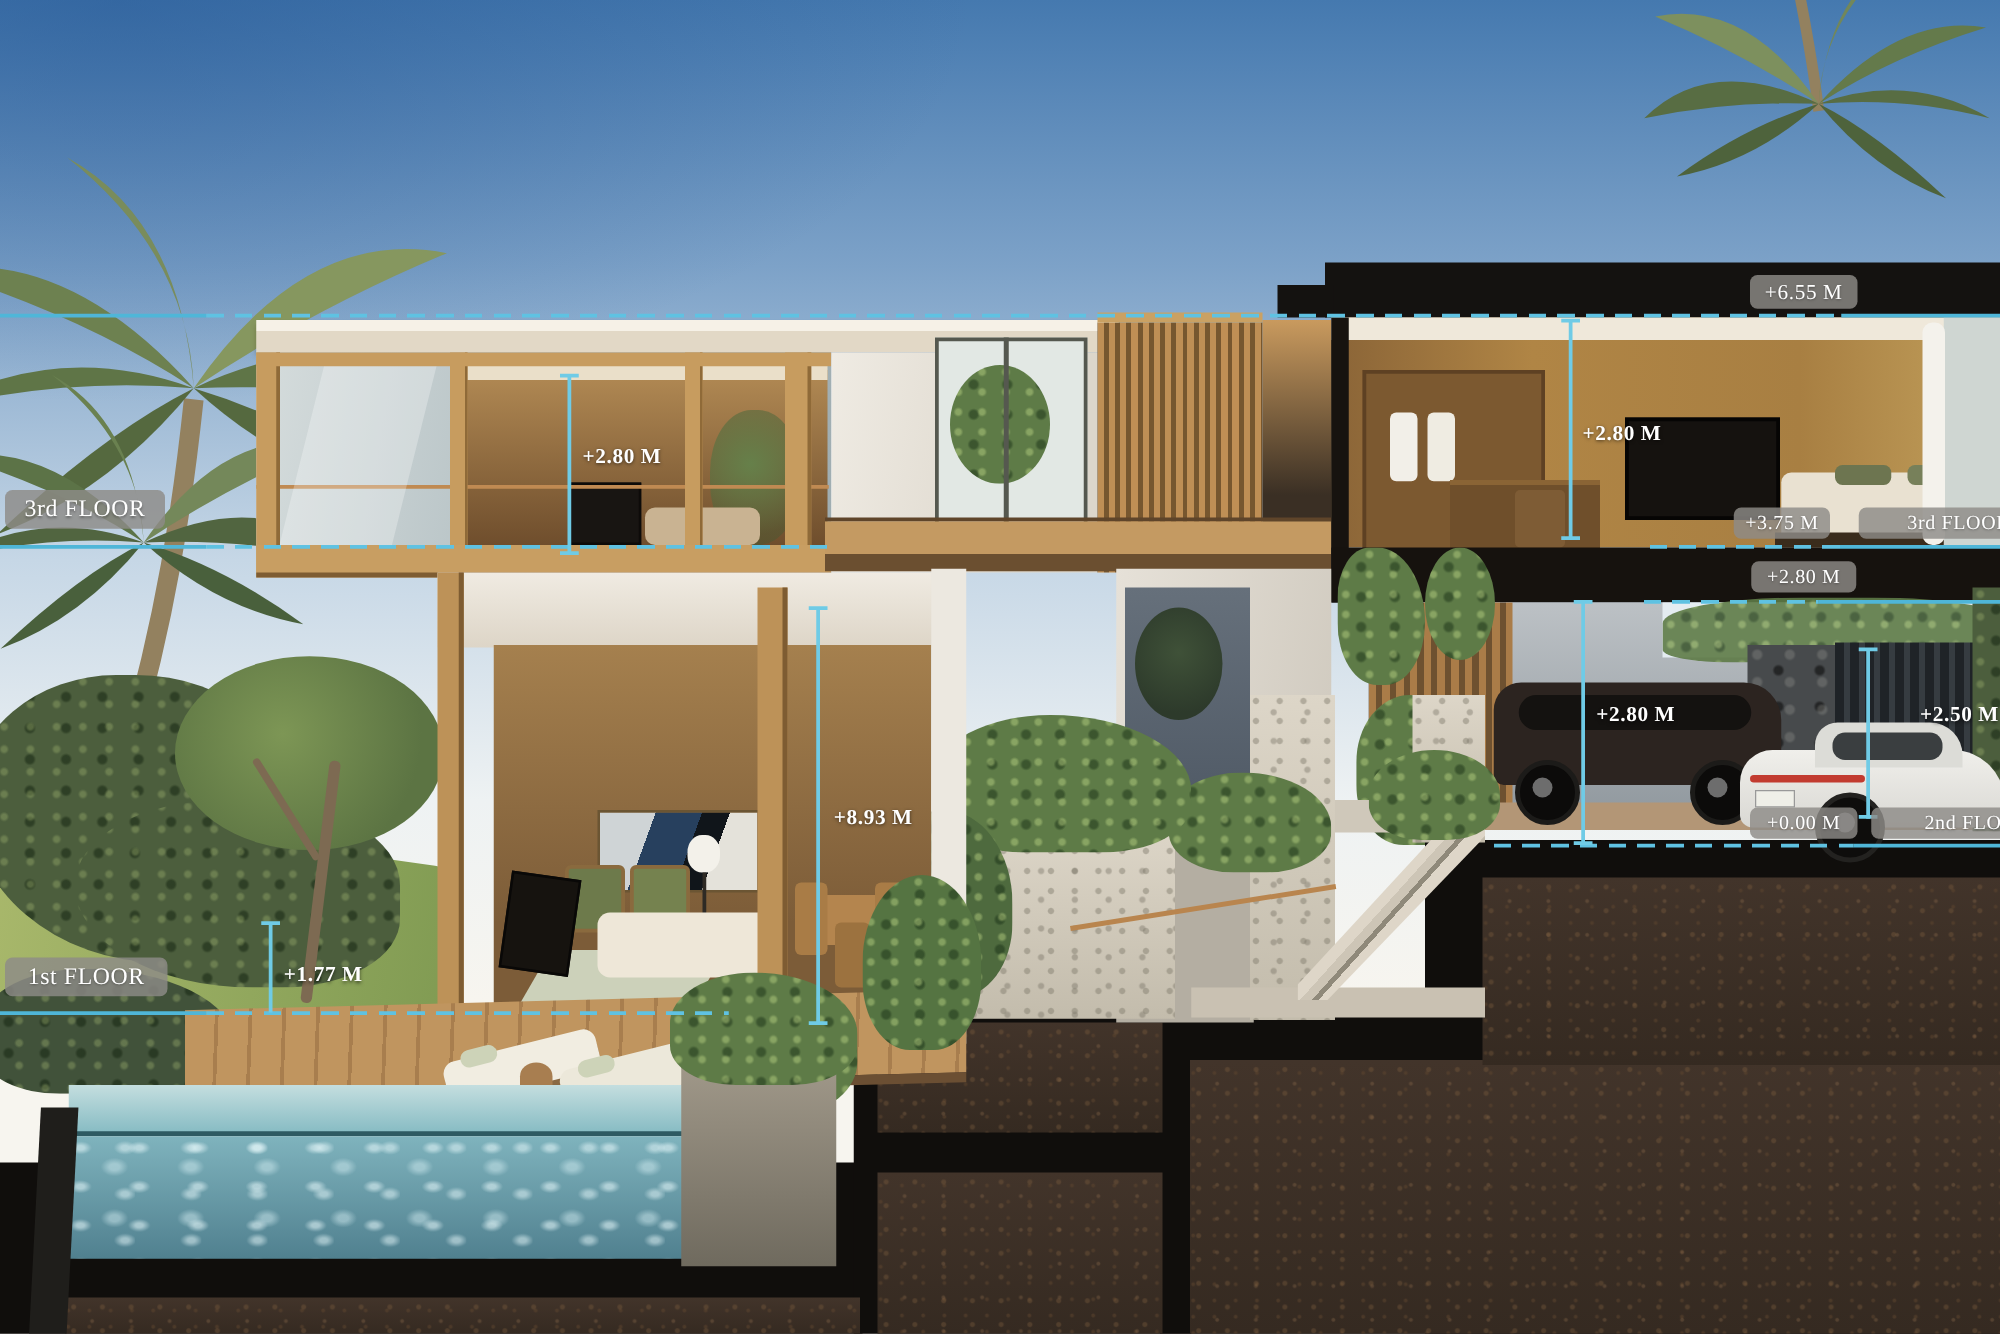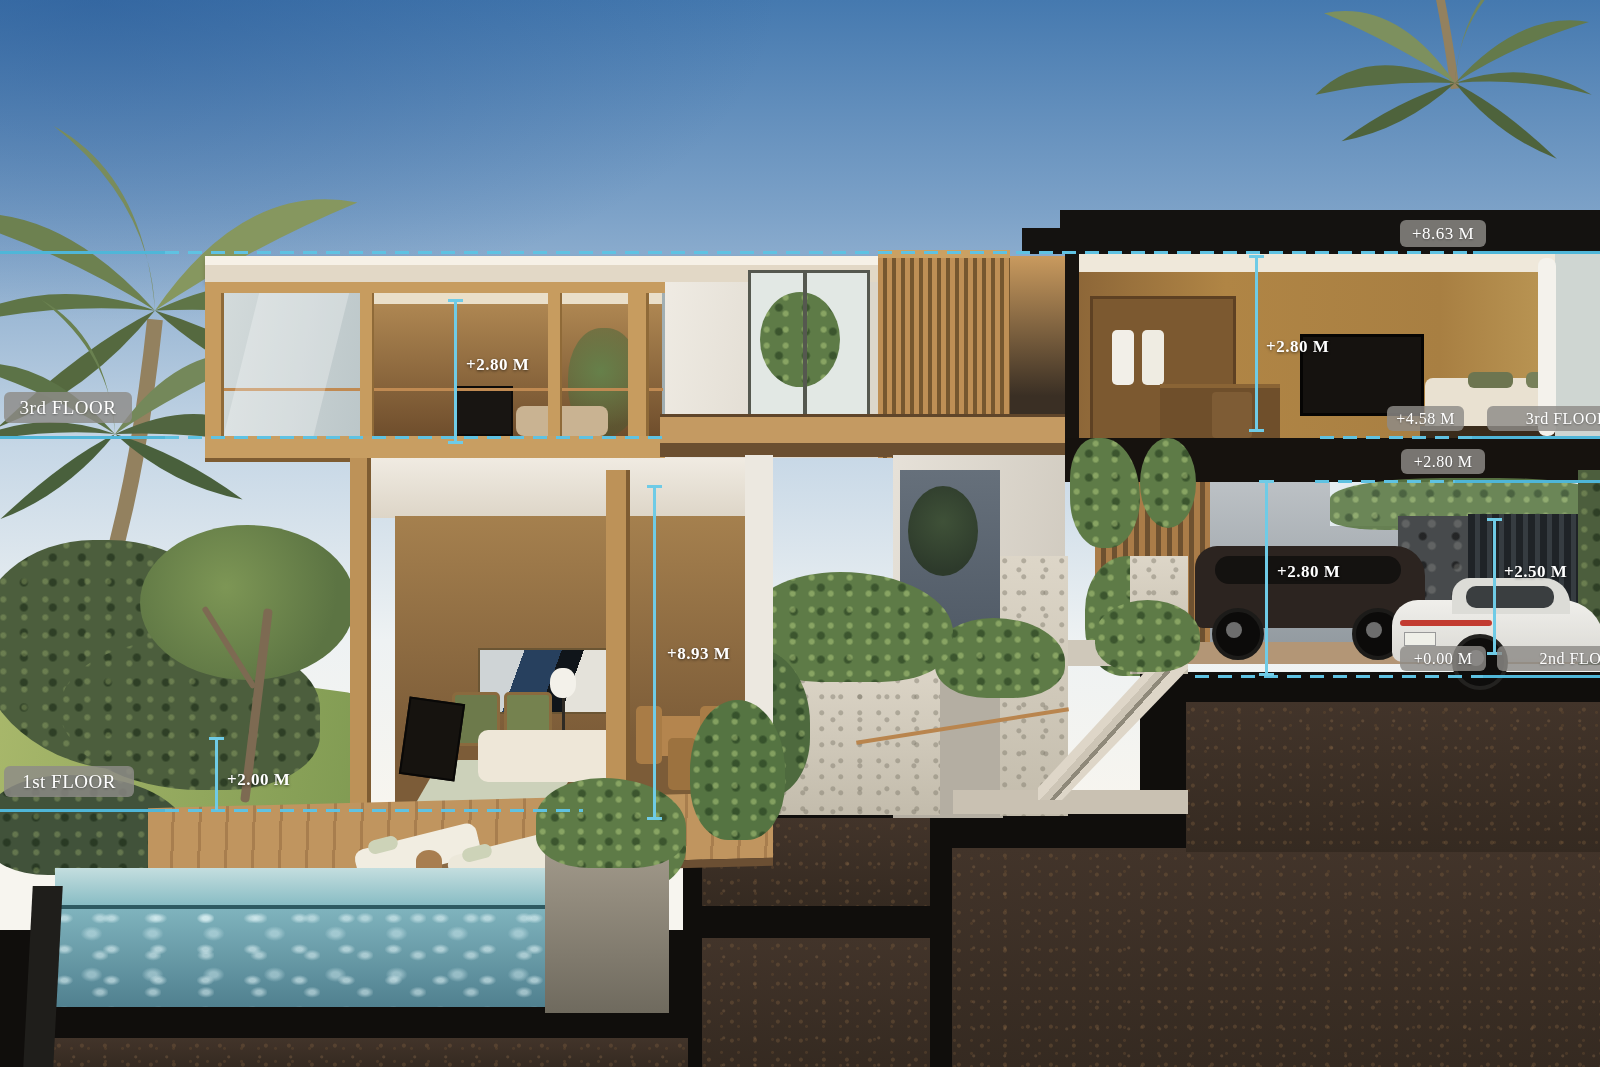--- a/index.html
+++ b/index.html
@@ -296,25 +296,25 @@
   <div class="vcap" style="left:1487px;top:518px;"></div>
   <div class="vcap" style="left:1487px;top:652px;"></div>
 
   <div class="vline" style="left:215px;top:739px;height:71px;"></div>
   <div class="vcap" style="left:209px;top:737px;"></div>
 
   <div class="mtext" style="left:466px;top:355px;">+2.80 M</div>
   <div class="mtext" style="left:667px;top:644px;">+8.93 M</div>
   <div class="mtext" style="left:1266px;top:337px;">+2.80 M</div>
   <div class="mtext" style="left:1277px;top:562px;">+2.80 M</div>
-  <div class="mtext" style="left:1504px;top:562px;">+2.50 M</div>
-  <div class="mtext" style="left:227px;top:770px;">+2.00 M</div>
+  <div class="mtext" style="left:1536px;top:562px;">+2.50 M</div>
+  <div class="mtext" style="left:227px;top:770px;">+1.77 M</div>
 
   <div class="pill" style="left:4px;top:392px;width:128px;height:31px;font-size:19px;">3rd FLOOR</div>
   <div class="pill" style="left:4px;top:766px;width:130px;height:31px;font-size:19px;">1st FLOOR</div>
-  <div class="pill" style="left:1400px;top:220px;width:86px;height:27px;font-size:17px;">+8.63 M</div>
-  <div class="pill" style="left:1387px;top:406px;width:77px;height:25px;font-size:16px;">+4.58 M</div>
+  <div class="pill" style="left:1400px;top:220px;width:86px;height:27px;font-size:17px;">+6.55 M</div>
+  <div class="pill" style="left:1387px;top:406px;width:77px;height:25px;font-size:16px;">+3.75 M</div>
   <div class="pill" style="left:1487px;top:406px;width:160px;height:25px;font-size:16px;">3rd FLOOR</div>
   <div class="pill" style="left:1401px;top:449px;width:84px;height:25px;font-size:16px;">+2.80 M</div>
   <div class="pill" style="left:1400px;top:646px;width:86px;height:25px;font-size:16px;">+0.00 M</div>
   <div class="pill" style="left:1497px;top:646px;width:170px;height:25px;font-size:16px;">2nd FLOOR</div>
 
 </div>
 
 </body></html>

